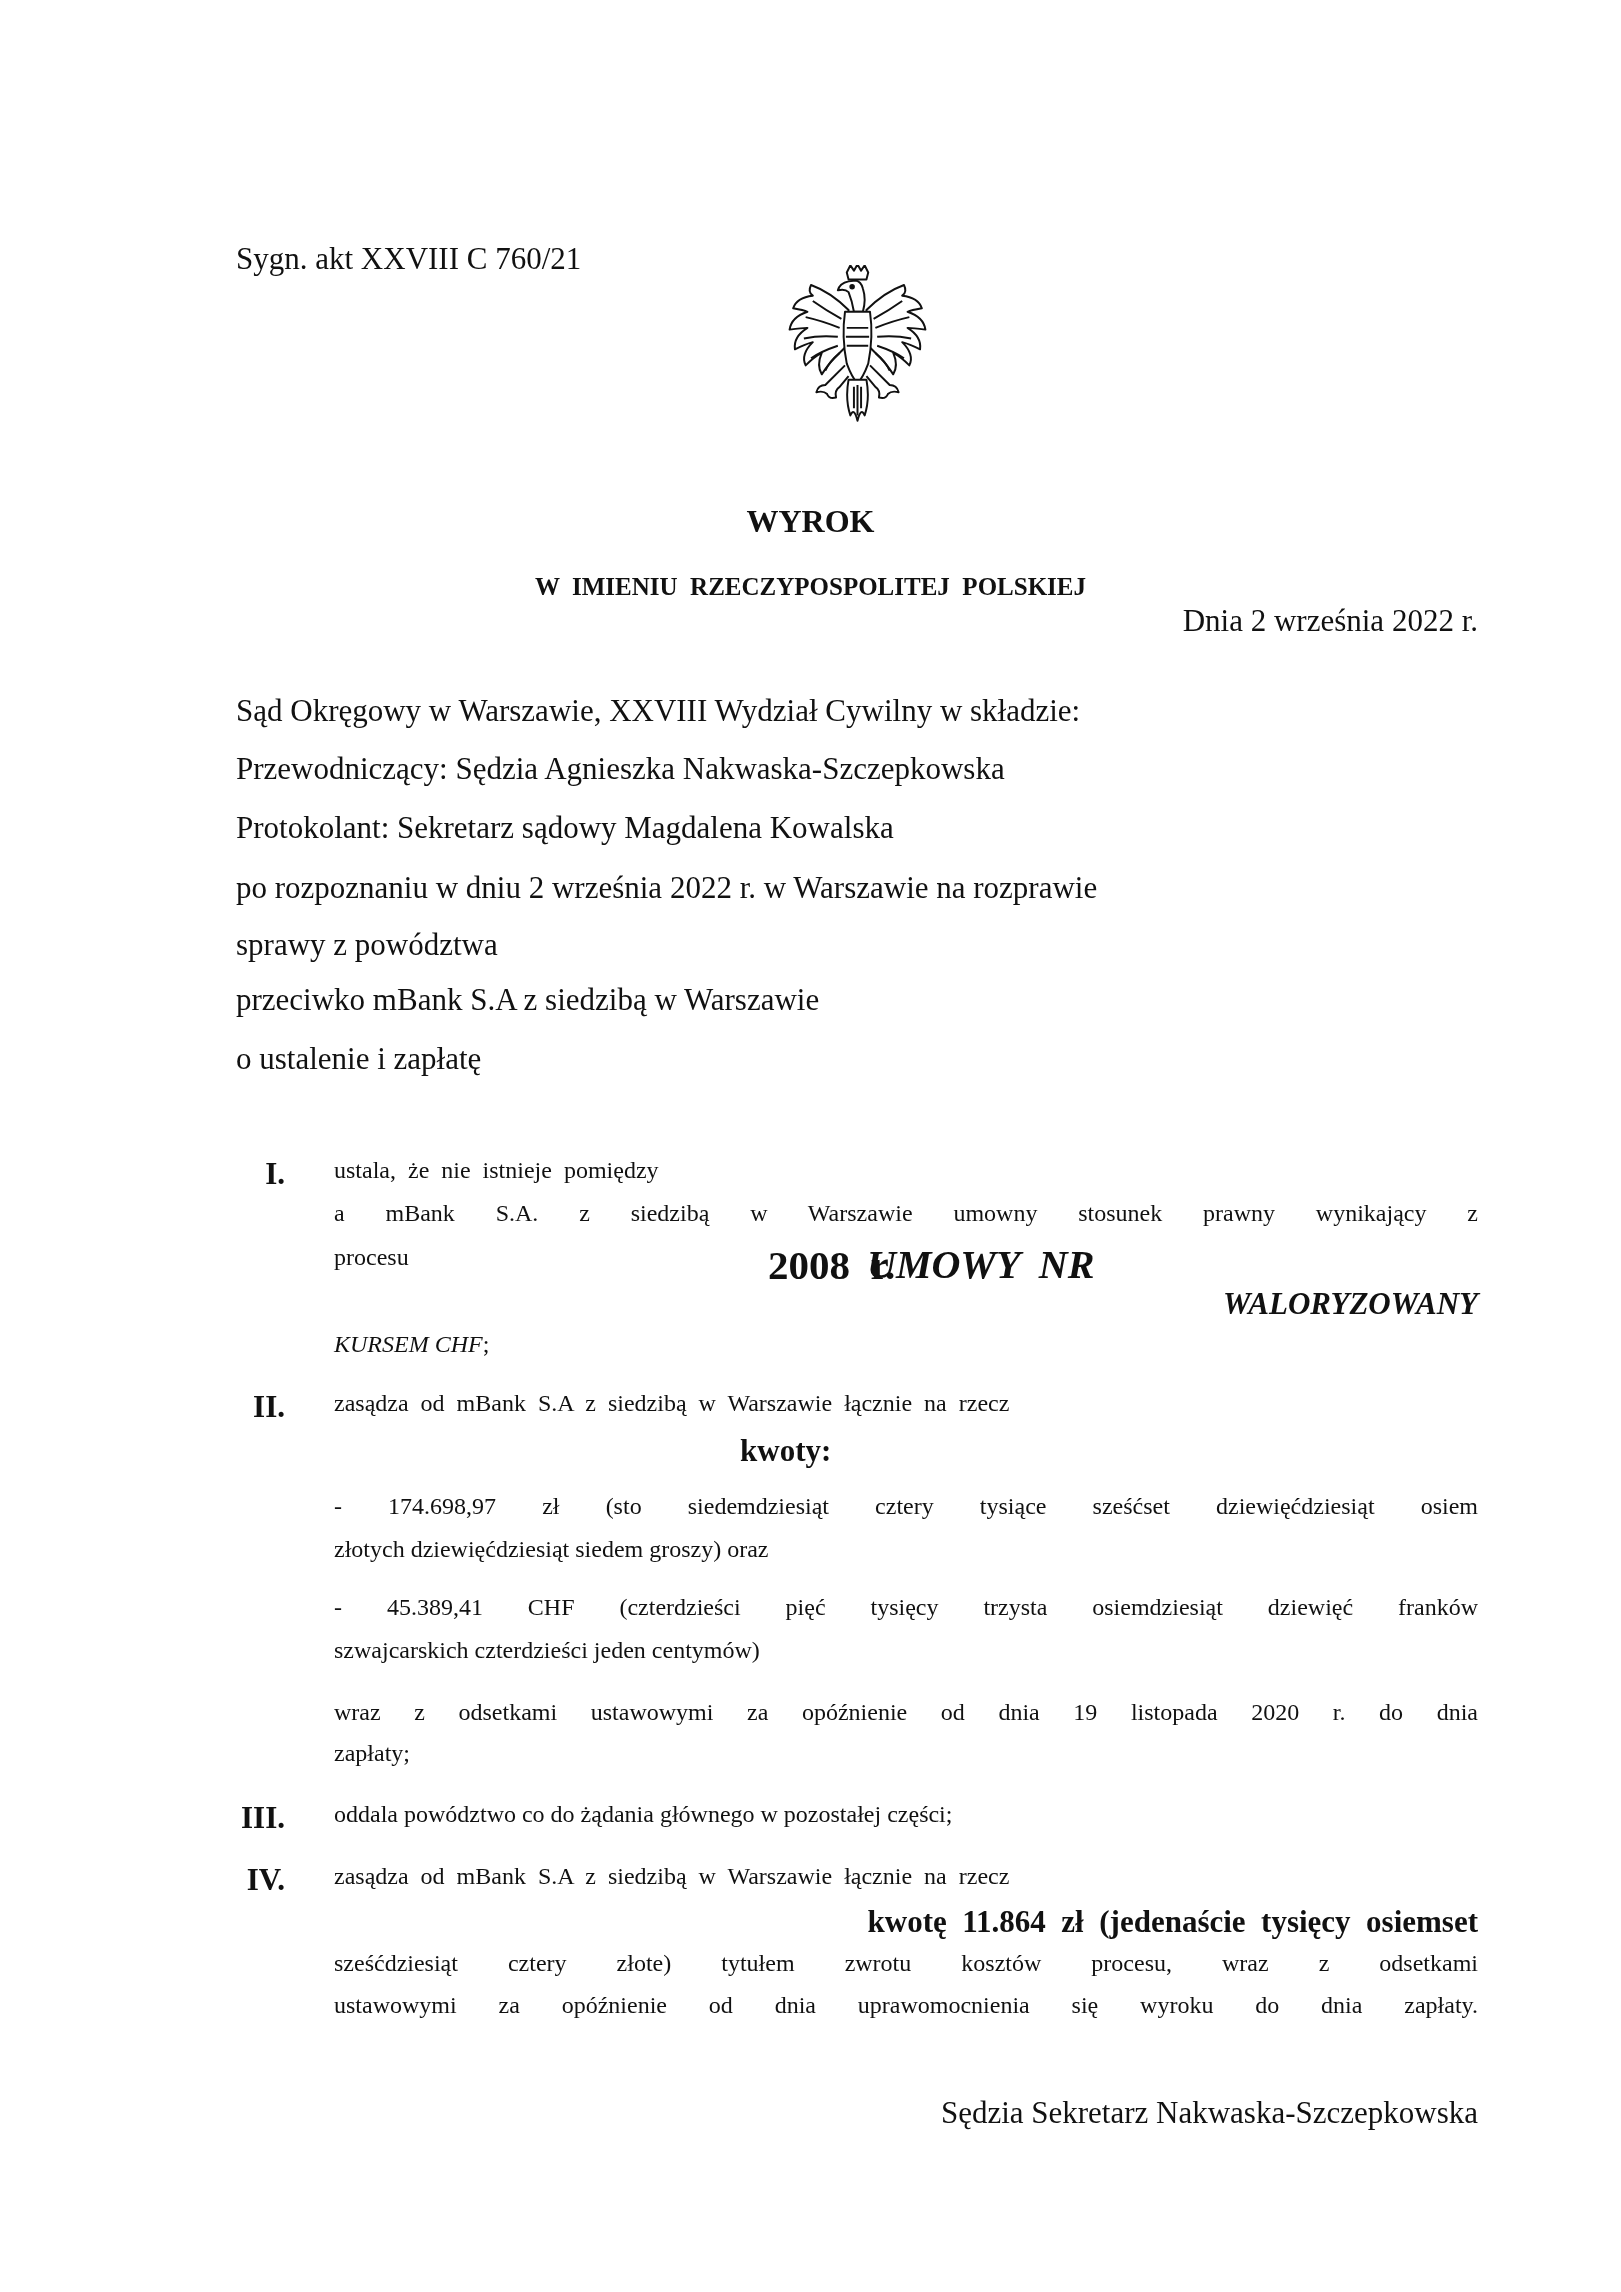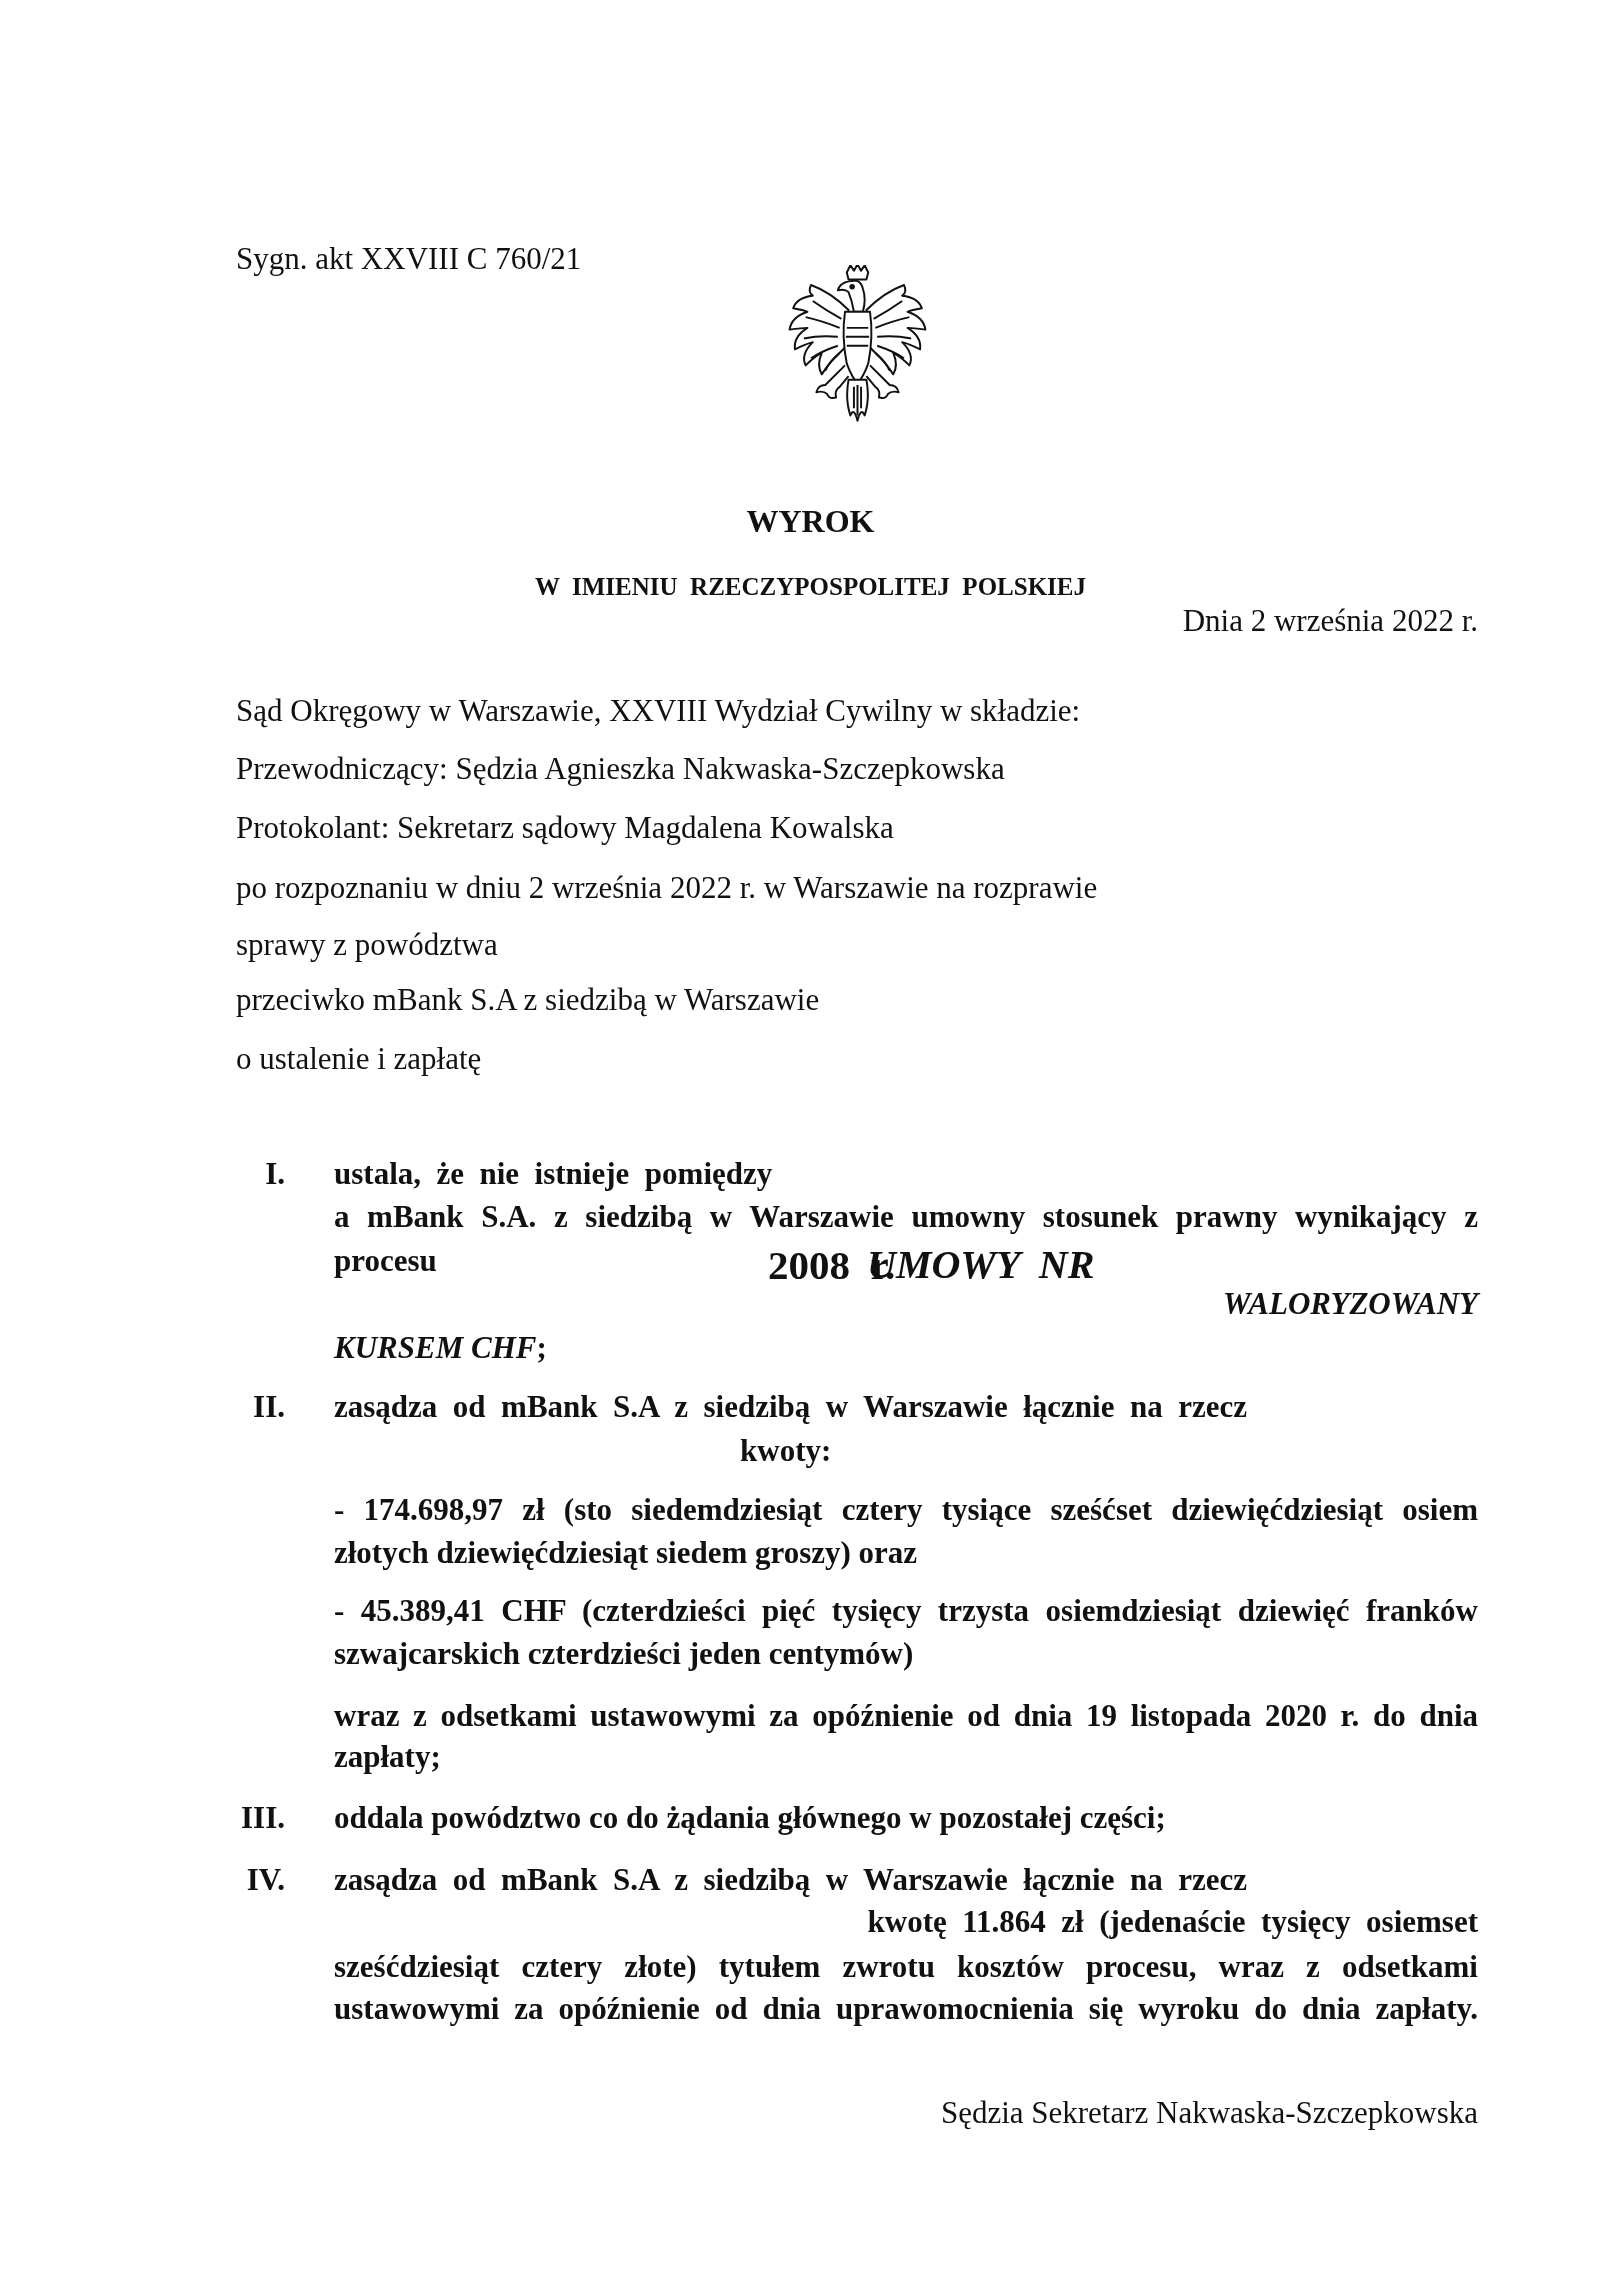--- a/index.html
+++ b/index.html
@@ -4,21 +4,21 @@
 <style>
   html, body { margin: 0; padding: 0; background: #ffffff; }
   body { width: 1621px; height: 2293px; position: relative; overflow: hidden;
          font-family: "Liberation Serif", "DejaVu Serif", serif; color: #111111; }
   .abs { position: absolute; white-space: nowrap; line-height: 1; margin-top: 44px; }
   .body-txt { font-size: 31px; }
   .bold { font-weight: bold; }
   .ital { font-style: italic; }
   .left { left: 236px; }
   .num { left: 224px; width: 61px; text-align: right; font-weight: bold; font-size: 31px; }
-  .vtxt { left: 334px; font-weight: bold; font-size: 31px; }
+  .vtxt { left: 334px; font-weight: normal; font-size: 24px; }
   .justify { width: 1144px; text-align: justify; text-align-last: justify; white-space: normal; }
   .right-align { right: 143px; text-align: right; }
   .center { left: 0; width: 1621px; text-align: center; }
   #eagle { position: absolute; left: 786px; top: 265px; width: 143px; height: 157px; }
 </style>
 </head>
 <body>
 
 <div class="abs body-txt left" style="top:199px;">Sygn. akt XXVIII C 760/21</div>
 

